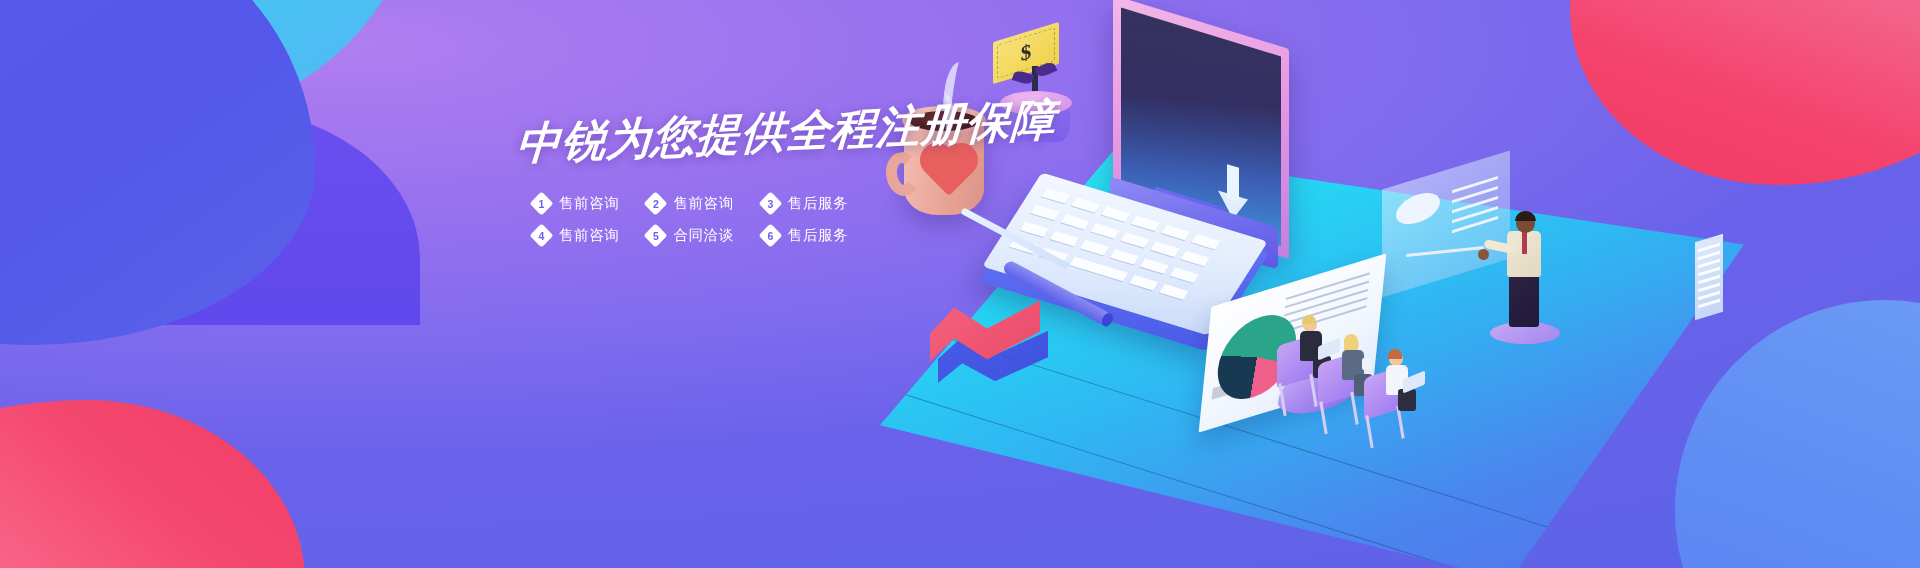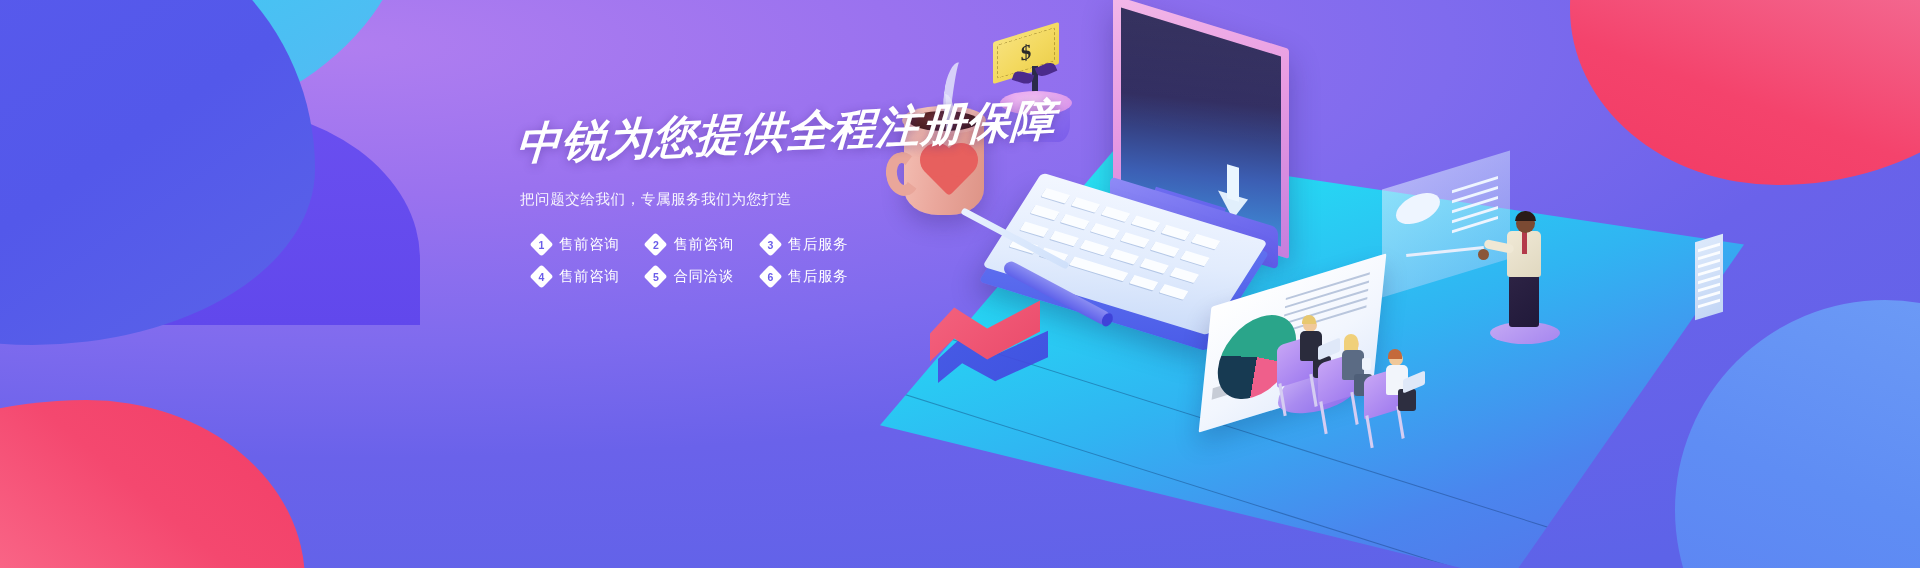--- a/index.html
+++ b/index.html
@@ -602,21 +602,20 @@
       <i style="top:24px;"></i>
     <i style="top:32px;"></i>
       <i style="top:40px;"></i>
       <i style="top:48px;"></i>
     <i style="top:56px;"></i>
       <i style="top:64px;"></i>
   </div>
 
   <div class="text-wrap">
     <div class="headline">中锐为您提供全程注册保障</div>
-    <div class="subtitle">把问题交给我们，专属服务我们为您打造</div>
 
     <div class="steps">
       <div class="step-row">
         <div class="step">
           <div class="step-num">
             <span>1</span>
           </div>
           <div class="step-label">售前咨询</div>
         </div>
         <div class="step">

